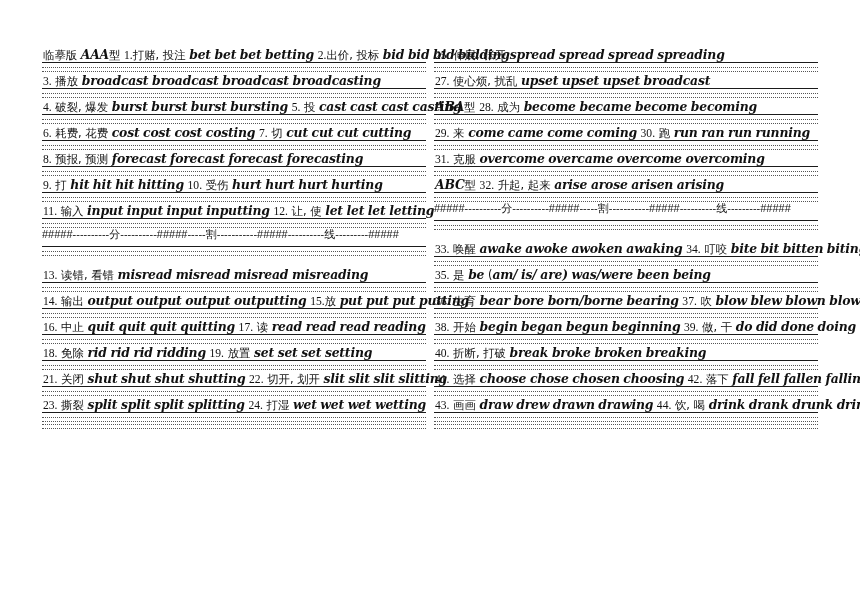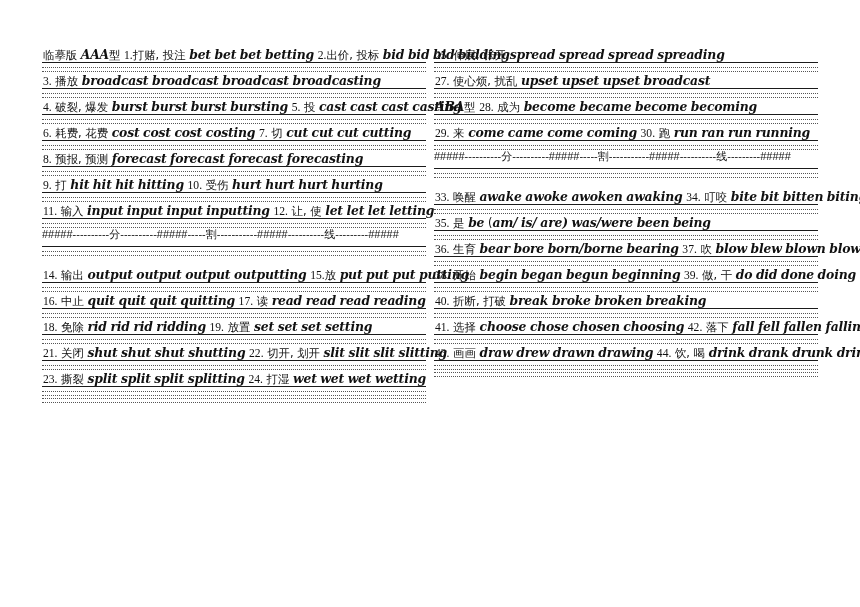--- a/index.html
+++ b/index.html
@@ -193,20 +193,28 @@
         </div>
         <div class="divider">
           <div class="dashrow">#####----------分----------#####-----割-----------#####----------线---------#####</div>
           <div class="ruler2">
             <div class="solid"></div>
             <div class="dot1"></div>
             <div class="dot2"></div>
           </div>
         </div>
         <div class="entry">
+          <div class="entry-text"><span class="num">13.</span><span class="zh"> 读错, 看错 </span><span class="en">misread</span><span class="zh"> </span><span class="en">misread</span><span class="zh"> </span><span class="en">misread</span><span class="zh"> </span><span class="en">misreading</span></div>
+          <div class="ruler">
+            <div class="solid"></div>
+            <div class="dot1"></div>
+            <div class="dot2"></div>
+          </div>
+        </div>
+        <div class="entry">
           <div class="entry-text"><span class="num">14.</span><span class="zh"> 输出 </span><span class="en">output</span><span class="zh"> </span><span class="en">output</span><span class="zh"> </span><span class="en">output</span><span class="zh"> </span><span class="en">outputting</span><span class="zh"> </span><span class="num">15.</span><span class="zh">放 </span><span class="en">put</span><span class="zh"> </span><span class="en">put</span><span class="zh"> </span><span class="en">put</span><span class="zh"> </span><span class="en">putting</span></div>
           <div class="ruler">
             <div class="solid"></div>
             <div class="dot1"></div>
             <div class="dot2"></div>
           </div>
         </div>
         <div class="entry">
           <div class="entry-text"><span class="num">16.</span><span class="zh"> 中止 </span><span class="en">quit</span><span class="zh"> </span><span class="en">quit</span><span class="zh"> </span><span class="en">quit</span><span class="zh"> </span><span class="en">quitting</span><span class="zh"> </span><span class="num">17.</span><span class="zh"> 读 </span><span class="en">read</span><span class="zh"> </span><span class="en">read</span><span class="zh"> </span><span class="en">read</span><span class="zh"> </span><span class="en">reading</span></div>
           <div class="ruler">
@@ -264,20 +272,36 @@
         <div class="entry">
           <div class="entry-text"><span class="en">ABA</span><span class="zh">型 </span><span class="num">28.</span><span class="zh"> 成为 </span><span class="en">become</span><span class="zh"> </span><span class="en">became</span><span class="zh"> </span><span class="en">become</span><span class="zh"> </span><span class="en">becoming</span></div>
           <div class="ruler">
             <div class="solid"></div>
             <div class="dot1"></div>
             <div class="dot2"></div>
           </div>
         </div>
         <div class="entry">
           <div class="entry-text"><span class="num">29.</span><span class="zh"> 来 </span><span class="en">come</span><span class="zh"> </span><span class="en">came</span><span class="zh"> </span><span class="en">come</span><span class="zh"> </span><span class="en">coming</span><span class="zh">   </span><span class="num">30.</span><span class="zh"> 跑 </span><span class="en">run</span><span class="zh"> </span><span class="en">ran</span><span class="zh"> </span><span class="en">run</span><span class="zh"> </span><span class="en">running</span></div>
+          <div class="ruler">
+            <div class="solid"></div>
+            <div class="dot1"></div>
+            <div class="dot2"></div>
+          </div>
+        </div>
+        <div class="entry">
+          <div class="entry-text"><span class="num">31.</span><span class="zh"> 克服 </span><span class="en">overcome</span><span class="zh"> </span><span class="en">overcame</span><span class="zh"> </span><span class="en">overcome</span><span class="zh"> </span><span class="en">overcoming</span></div>
+          <div class="ruler">
+            <div class="solid"></div>
+            <div class="dot1"></div>
+            <div class="dot2"></div>
+          </div>
+        </div>
+        <div class="entry">
+          <div class="entry-text"><span class="en">ABC</span><span class="zh">型 </span><span class="num">32.</span><span class="zh"> 升起, 起来 </span><span class="en">arise</span><span class="zh"> </span><span class="en">arose</span><span class="zh"> </span><span class="en">arisen</span><span class="zh"> </span><span class="en">arising</span></div>
           <div class="ruler">
             <div class="solid"></div>
             <div class="dot1"></div>
             <div class="dot2"></div>
           </div>
         </div>
         <div class="divider">
           <div class="dashrow">#####----------分----------#####-----割-----------#####----------线---------#####</div>
           <div class="ruler2">
             <div class="solid"></div>

